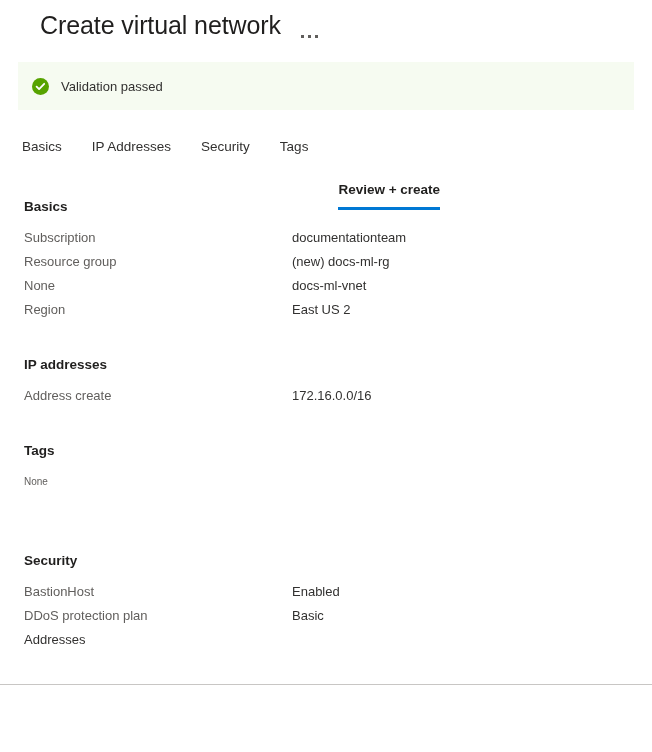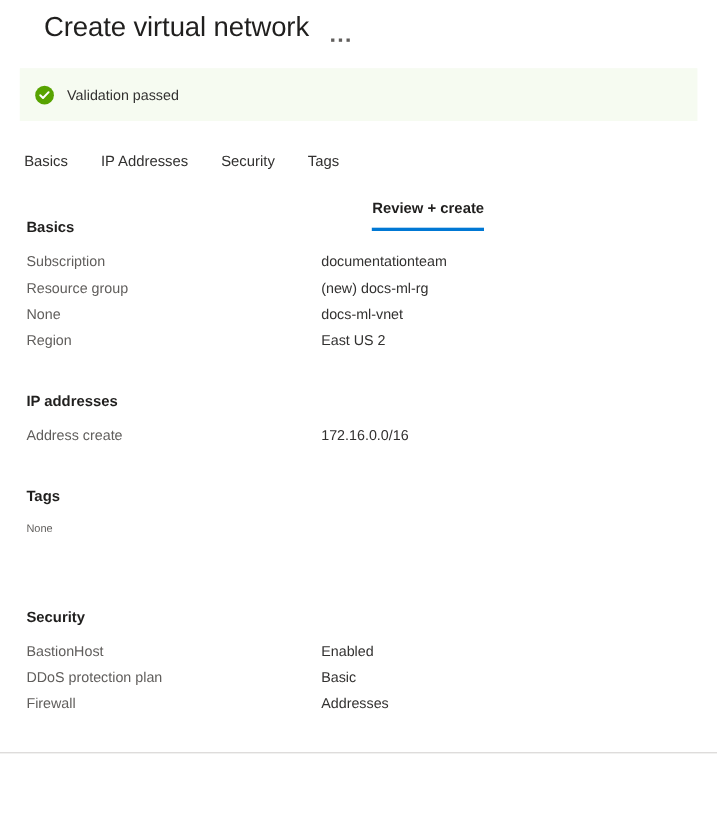--- a/index.html
+++ b/index.html
@@ -236,21 +236,20 @@
     <div class="section-heading">Security</div>
     <div class="kv-row">
       <div class="kv-label">BastionHost</div>
       <div class="kv-value">Enabled</div>
     </div>
     <div class="kv-row">
       <div class="kv-label">DDoS protection plan</div>
       <div class="kv-value">Basic</div>
     </div>
     <div class="kv-row">
-      <div class="kv-label">Firewall</div>
       <div class="kv-value">Addresses</div>
     </div>
   </div>
 
 </div>
 
 <div class="footer-divider"></div>
 <div class="footer">
   
   

